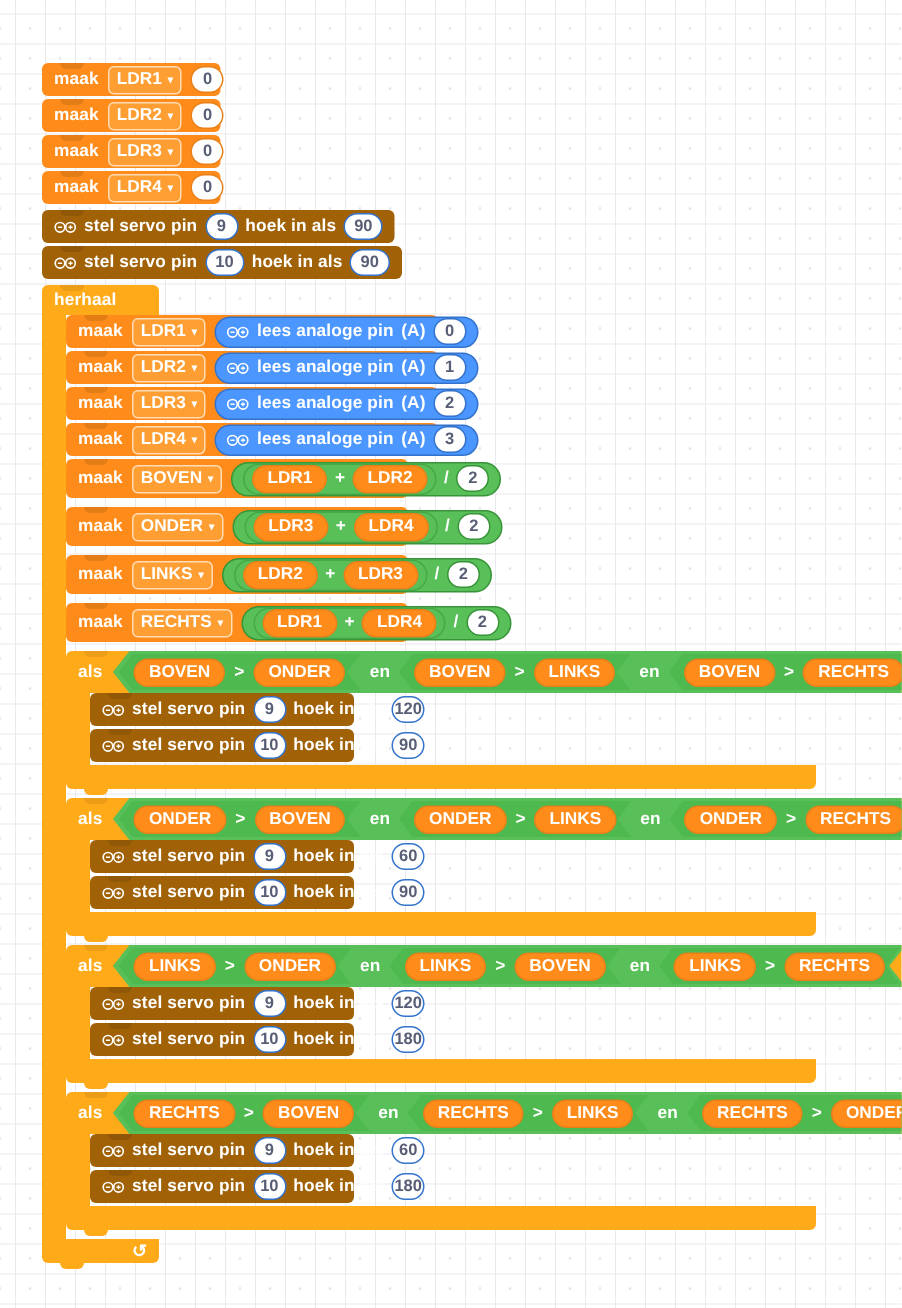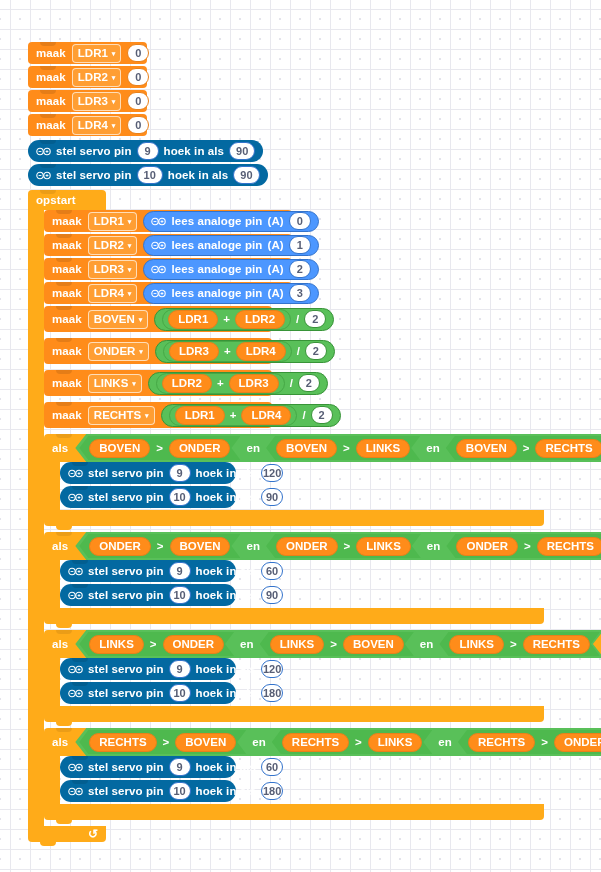--- a/index.html
+++ b/index.html
@@ -41,21 +41,21 @@
   }
 
   
   .blk {
     position: absolute;
     display: flex; align-items: center;
     border-radius: 4px;
     padding: 0 8px;
   }
   .blk.orange { background: #FF8C1A; }
-  .blk.blue   { background: #0369a1; border-radius: 11px; }
+  .blk.blue   { background: #a16207; }
 
   
   .blk::before {
     content: ''; position: absolute; left: 12px; top: 0;
     width: 16px; height: 4px;
     background: rgba(0,0,0,0.10);
     border-radius: 0 0 5px 5px;
   }
 
   
@@ -198,21 +198,21 @@
         <line x1="19.2" y1="8" x2="24.8" y2="8" stroke="#ffffff" stroke-width="1.8"></line>
         <line x1="22" y1="5.2" x2="22" y2="10.8" stroke="#ffffff" stroke-width="1.8"></line>
       </svg>
       <span class="lbl">stel servo pin</span>
       <span class="num n-blue">10</span>
       <span class="lbl">hoek in als</span>
       <span class="num n-blue">90</span>
     </div>
     <div class="cblock" style="left: 28px; top: 190px;">
       <div class="c-head" style="width: 78px; height: 20px;">
-        <span class="lbl">opstart</span>
+        <span class="lbl">herhaal</span>
       </div>
       <div class="c-body">
         <div class="c-arm"></div>
         <div class="c-inner">
           <div class="blk orange" style="position: relative; left: 0px; top: 0px; height: 22px; gap: 6px; margin-bottom: 2px; width: 248px;">
             <span class="lbl">maak</span>
             <span class="dd">
               <span>LDR1</span>
               <span class="caret">▾</span>
             </span>

